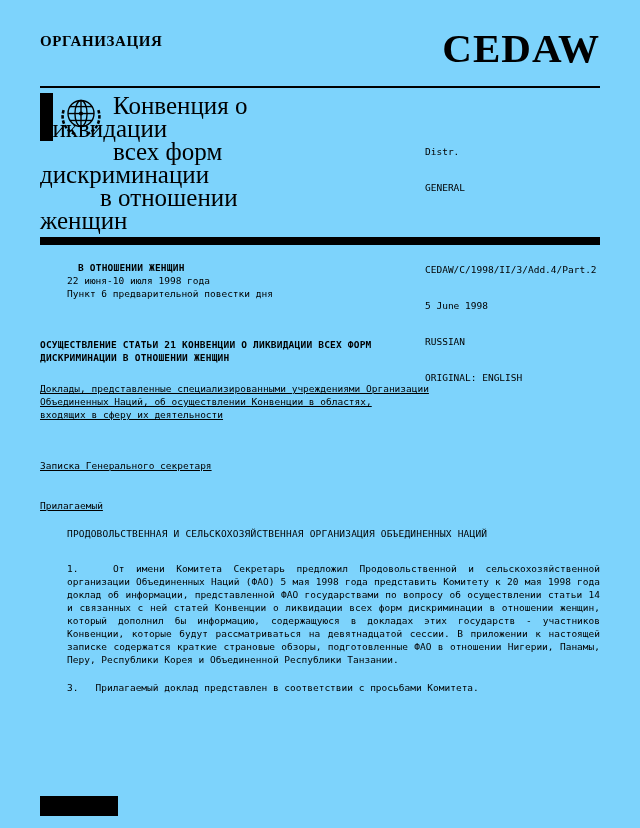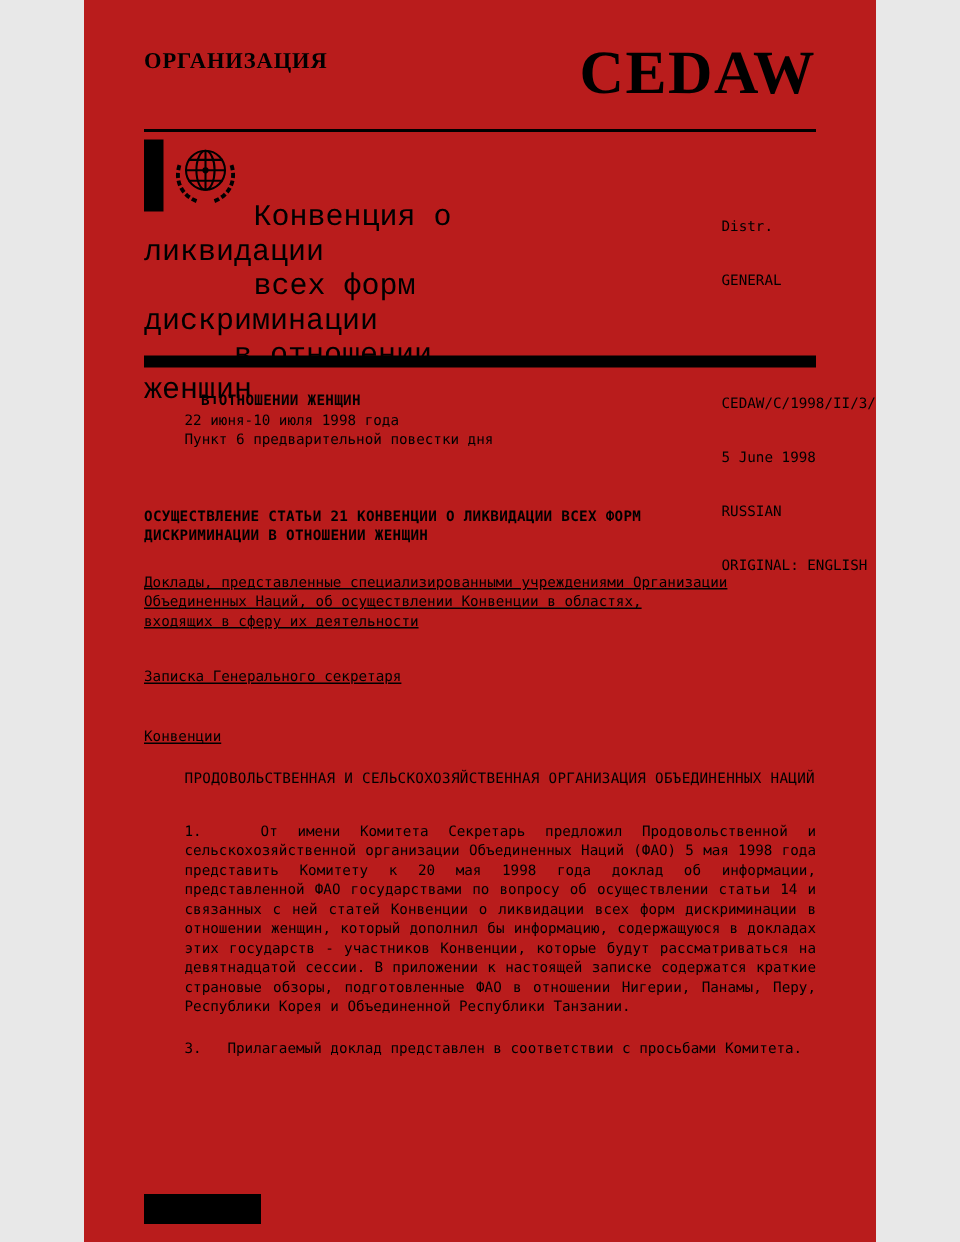--- a/index.html
+++ b/index.html
@@ -1,38 +1,38 @@
 <!DOCTYPE html>
 <html><head>
 <meta charset="utf-8">
 <style>
   html,body{margin:0;padding:0;background:#e8e8e8;}
   .page{
-    position:relative;width:528px;height:828px;background:#b91c1c;
+    position:relative;width:640px;height:828px;background:#7dd3fc;
     margin:0 auto;overflow:hidden;color:#111;
     font-family:"DejaVu Sans Mono", monospace;
   }
   
   .org-block{
     position:absolute;left:40px;top:32px;
     font-family:"Liberation Serif", serif;font-weight:bold;
     font-size:15px;line-height:19px;letter-spacing:.6px;color:#000;
   }
   .cedaw{
     position:absolute;right:40px;top:24px;
     font-family:Liberation Serif, serif;font-weight:bold;
     font-size:41px;letter-spacing:1px;color:#000;
   }
   .top-rule{position:absolute;left:40px;right:40px;top:86px;height:2px;background:#000;}
   
   .left-bar{position:absolute;left:40px;top:93px;width:13px;height:48px;background:#000;}
   .emblem{position:absolute;left:55px;top:91px;width:52px;height:52px;z-index:0;}
   .doc-title{
     position:absolute;left:40px;top:94px;width:250px;z-index:1;
-    font-family:Liberation Mono, monospace;font-size:20px;line-height:23px;color:#000;margin-top:40px;
+    font-family:Liberation Serif, serif;font-size:25px;line-height:23px;color:#000;
   }
   .doc-title .t-ind1{padding-left:73px;}
   .doc-title .t-ind2{padding-left:60px;}
   .distr-block{
     position:absolute;left:425px;top:122px;
     font-size:9.5px;line-height:12px;white-space:pre;color:#000;
   }
   .distr-gap{height:22px;}
   .thick-bar{position:absolute;left:40px;right:40px;top:237px;height:8px;background:#000;}
   
@@ -43,21 +43,21 @@
   .session .ind{padding-left:11px;}
   .session .strong{font-weight:bold;letter-spacing:.2px;}
   
   .content{
     position:absolute;left:40px;right:40px;top:338px;
     font-size:9.5px;line-height:13px;color:#000;
   }
   .center{text-align:left;}
   .u{text-decoration:underline;}
   .main-heading{font-weight:bold;letter-spacing:.2px;margin-bottom:18px;}
-  .subtitle{margin-bottom:24px;}
+  .subtitle{margin-bottom:38px;}
   .note-line{margin-bottom:27px;}
   .addendum-line{margin-bottom:15px;}
   .section-heading{text-indent:27px;margin-bottom:22px;letter-spacing:.2px;}
   .para{padding-left:27px;text-align:justify;margin-bottom:15px;}
   
   .footer-mark{position:absolute;left:40px;top:796px;width:78px;height:20px;background:#000;}
 </style>
 </head>
 <body>
 
@@ -122,21 +122,21 @@
       <div class="u">Доклады, представленные специализированными учреждениями Организации</div>
       <div class="u">Объединенных Наций, об осуществлении Конвенции в областях,</div>
       <div class="u">входящих в сферу их деятельности</div>
     </div>
 
     <div class="note-line center">
       <span class="u">Записка Генерального секретаря</span>
     </div>
 
     <div class="addendum-line center">
-      <span class="u">Конвенции</span>
+      <span class="u">Прилагаемый</span>
     </div>
 
     <div class="section-heading">ПРОДОВОЛЬСТВЕННАЯ И СЕЛЬСКОХОЗЯЙСТВЕННАЯ ОРГАНИЗАЦИЯ ОБЪЕДИНЕННЫХ НАЦИЙ</div>
 
     <div class="para">1.&nbsp;&nbsp;&nbsp;От имени Комитета Секретарь предложил Продовольственной и сельскохозяйственной организации Объединенных Наций (ФАО) 5 мая 1998 года представить Комитету к 20 мая 1998 года доклад об информации, представленной ФАО государствами по вопросу об осуществлении статьи 14 и связанных с ней статей Конвенции о ликвидации всех форм дискриминации в отношении женщин, который дополнил бы информацию, содержащуюся в докладах этих государств - участников Конвенции, которые будут рассматриваться на девятнадцатой сессии. В приложении к настоящей записке содержатся краткие страновые обзоры, подготовленные ФАО в отношении Нигерии, Панамы, Перу, Республики Корея и Объединенной Республики Танзании.</div>
     <div class="para">3.&nbsp;&nbsp;&nbsp;Прилагаемый доклад представлен в соответствии с просьбами Комитета.</div>
   </div>
 
   <div class="footer-mark"></div>
 

